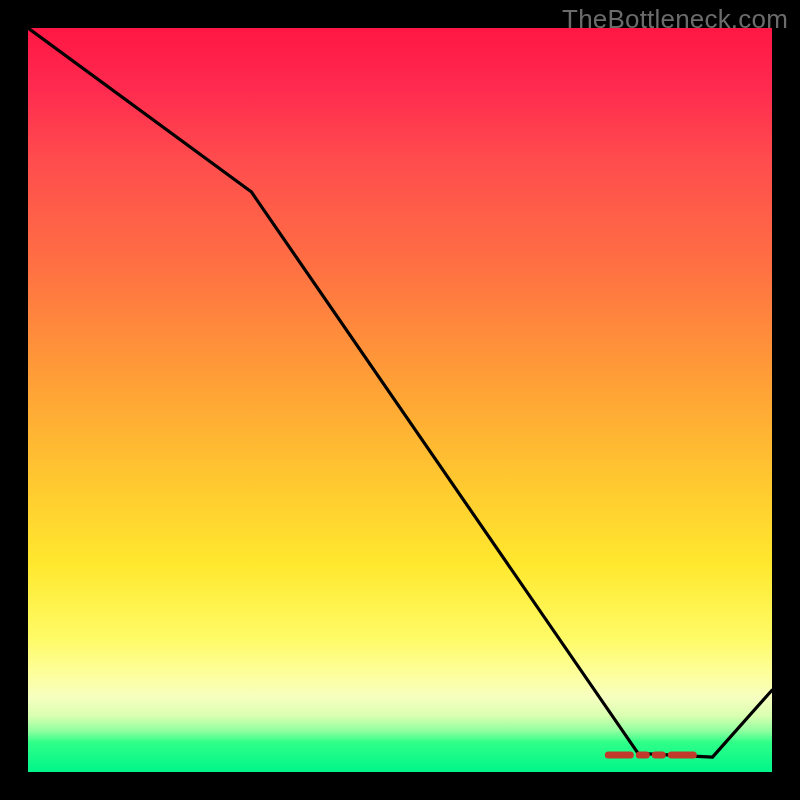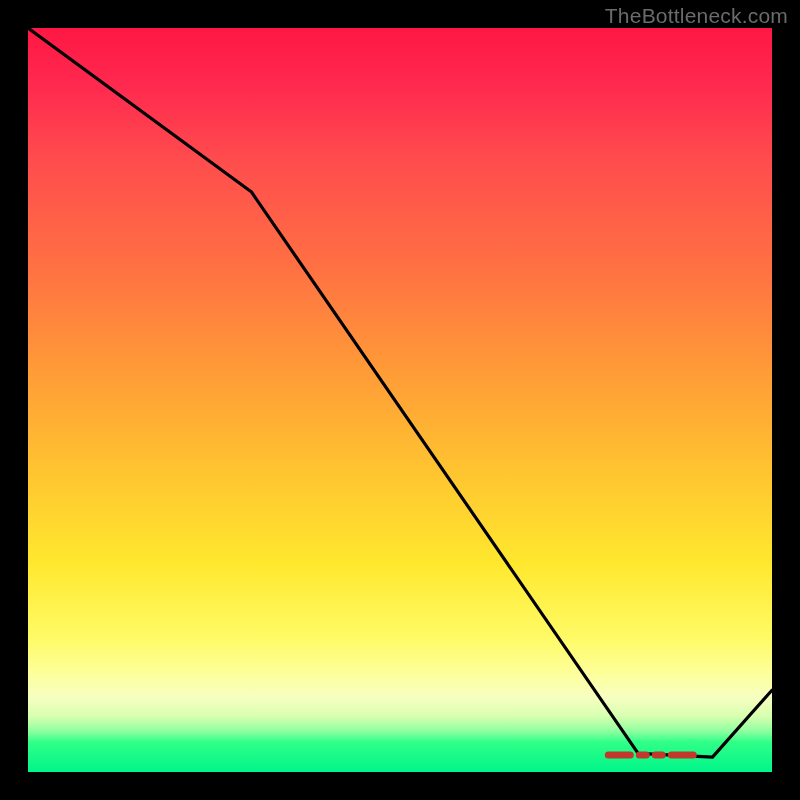--- a/index.html
+++ b/index.html
@@ -8,21 +8,21 @@
     height: 800px;
     background: #000;
     position: relative;
     font-family: Arial, Helvetica, sans-serif;
   }
   .watermark {
     position: absolute;
     top: 4px;
     right: 12px;
     color: #6b6b6b;
-    font-size: 21px;
+    font-size: 26px;
     letter-spacing: 0.2px;
   }
   .plot-area {
     position: absolute;
     left: 28px;
     top: 28px;
     width: 744px;
     height: 744px;
     overflow: hidden;
   }

